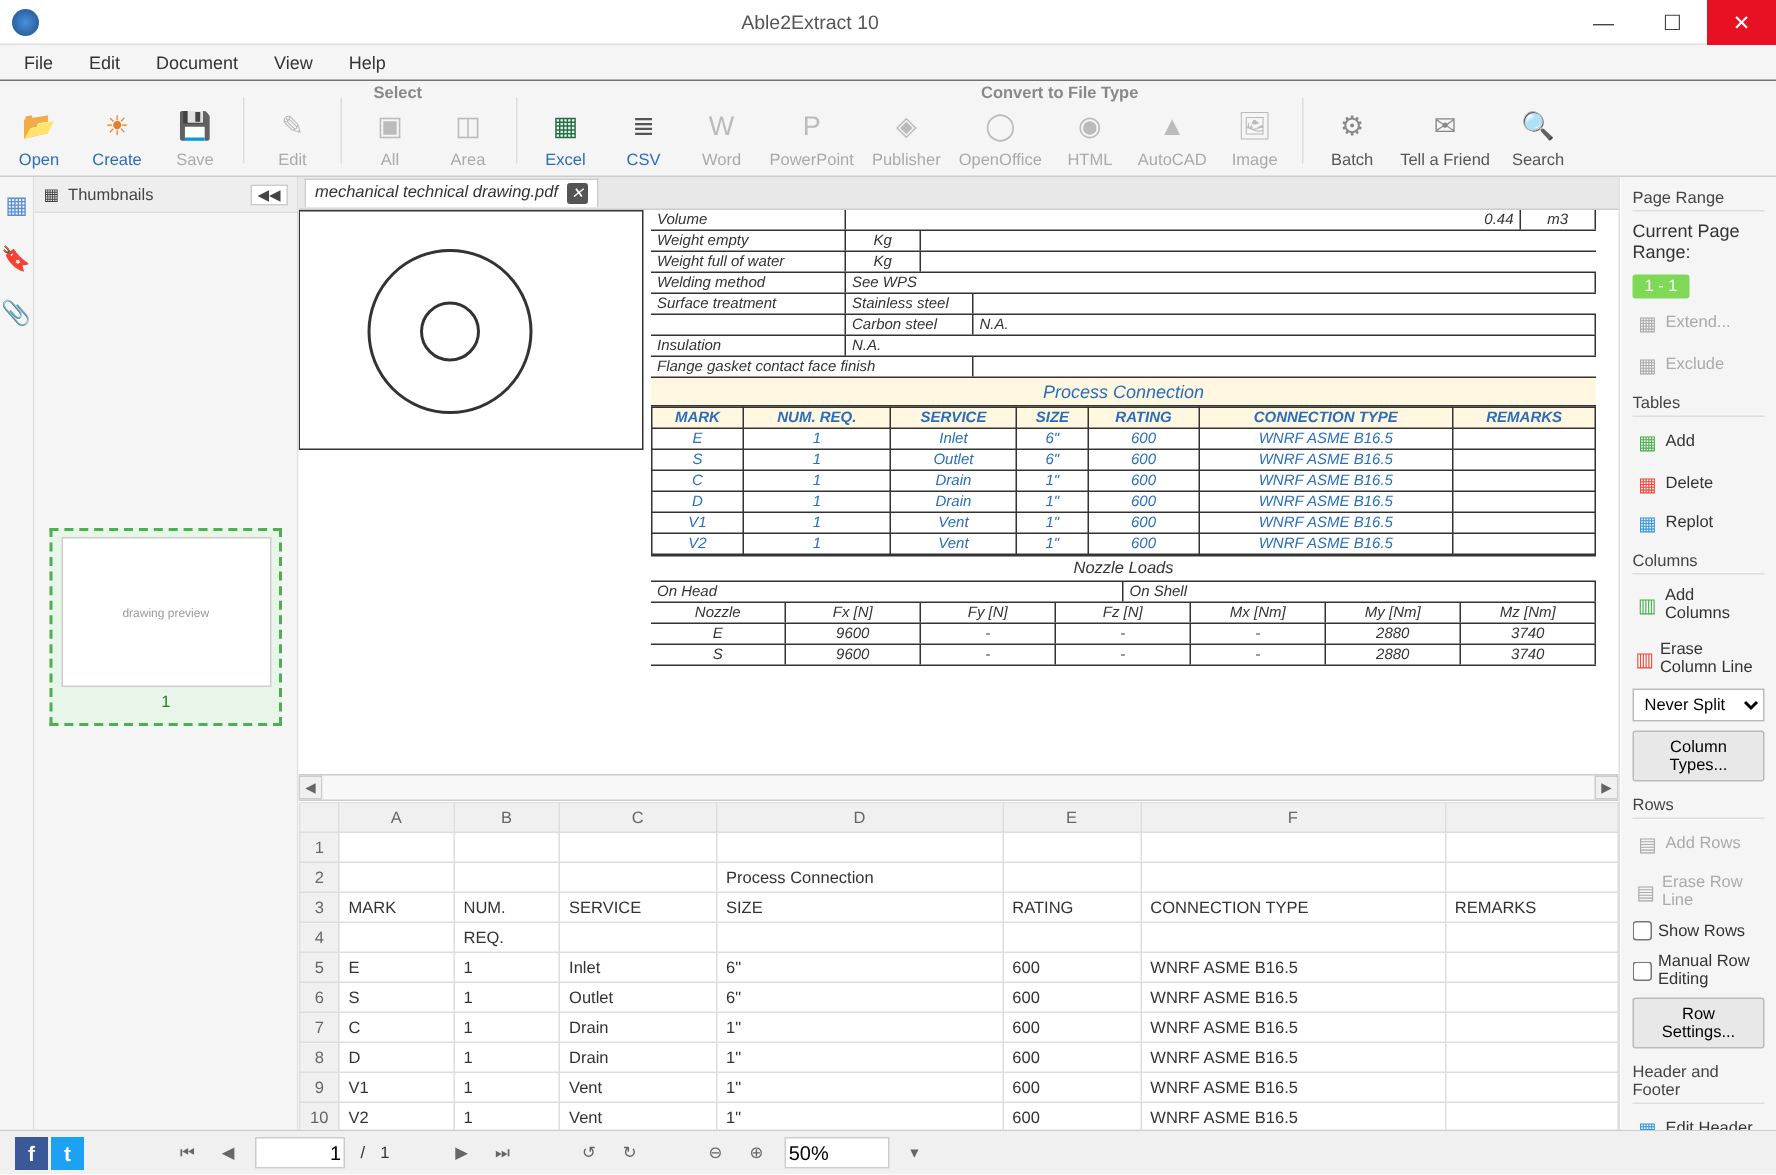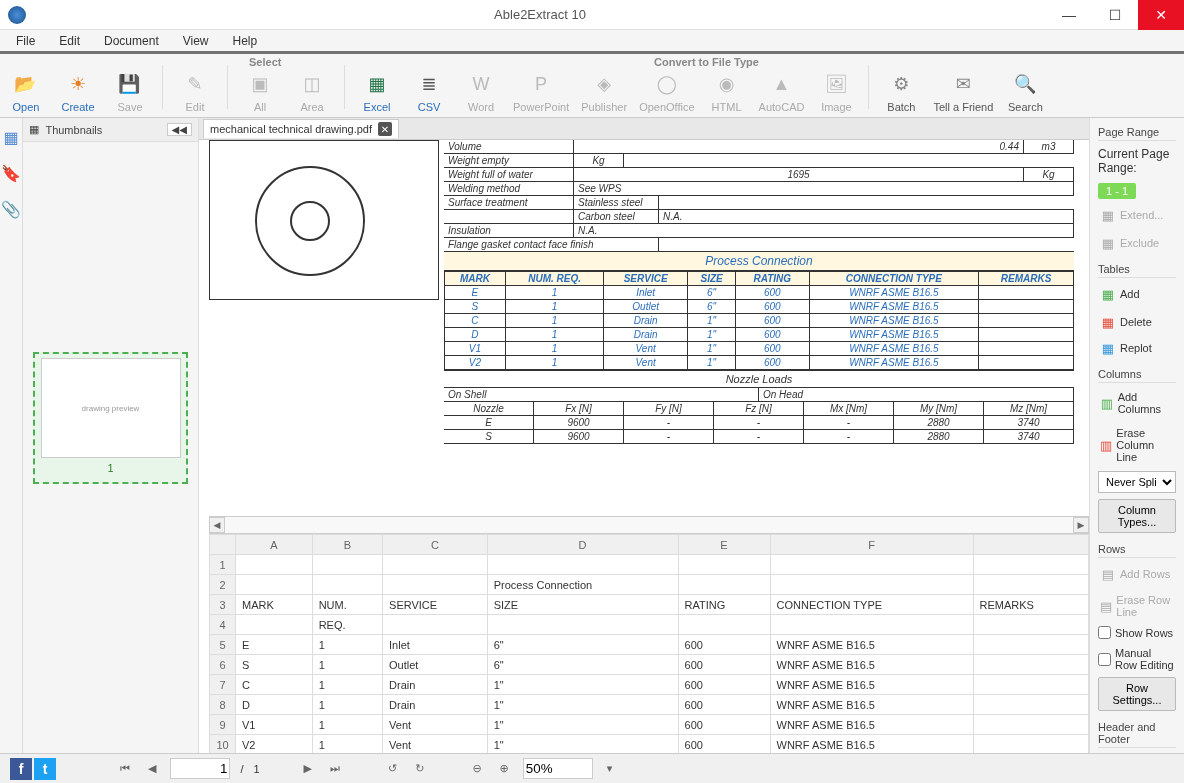--- a/index.html
+++ b/index.html
@@ -7,21 +7,21 @@
 
 
 .titlebar { height: 30px; background: #fff; display: flex; align-items: center; padding-left: 8px; border-bottom: 1px solid #e0e0e0; }
 .titlebar .app-icon { width: 18px; height: 18px; border-radius: 50%; background: radial-gradient(#4a90d9,#1a4e8a); margin-right: 8px; }
 .titlebar .title { flex: 1; text-align: center; font-size: 13px; color: #555; }
 .titlebar .win-controls { display: flex; }
 .titlebar .win-btn { width: 46px; height: 30px; display: flex; align-items: center; justify-content: center; font-size: 14px; color: #444; }
 .titlebar .win-btn.close { background: #e81123; color: #fff; }
 
 
-.menubar { height: 24px; background: #f5f5f5; display: flex; align-items: center; padding: 0 6px; gap: 4px; border-bottom: 3px solid #737373; text-align: right; }
+.menubar { height: 24px; background: #f5f5f5; display: flex; align-items: center; padding: 0 6px; gap: 4px; border-bottom: 1px solid #737373; text-align: right; }
 .menubar .menu-item { padding: 2px 10px; color: #333; cursor: pointer; }
 
 
 .toolbar { height: 64px; background: #f5f5f5; display: flex; align-items: flex-end; border-bottom: 1px solid #ccc; position: relative; }
 .toolbar .group-label { position: absolute; top: 2px; font-size: 11px; color: #888; font-weight: bold; }
 .toolbar .lbl-select { left: 249px; }
 .toolbar .lbl-convert { left: 654px; }
 .toolbar .tool-btn { display: flex; flex-direction: column; align-items: center; justify-content: flex-end; padding: 4px 6px 4px 6px; min-width: 52px; height: 62px; cursor: pointer; }
 .toolbar .tool-btn .ico { width: 26px; height: 26px; margin-bottom: 4px; display:flex; align-items:center; justify-content:center; font-size:18px; }
 .toolbar .tool-btn .lbl { font-size: 11px; color: #555; }
@@ -38,24 +38,24 @@
 .thumb-header { height: 24px; background: #eee; border-bottom: 1px solid #ddd; display: flex; align-items: center; padding: 0 6px; font-size: 11px; color: #444; }
 .thumb-header .collapse { margin-left: auto; border:1px solid #ccc; padding:0 4px; font-size:10px; background:#fff; }
 .thumb-body { flex: 1; padding: 10px; display:flex; justify-content:center; align-items:flex-start; }
 .thumb-card { width: 155px; border: 2px dashed #4caf50; background: #e8f5e9; padding: 4px; display:flex; flex-direction:column; align-items:center; margin-top:200px; }
 .thumb-img { width: 140px; height: 100px; background: #fff; border:1px solid #ccc; display:flex; align-items:center; justify-content:center; font-size:8px; color:#999; }
 .thumb-num { font-size: 11px; color: #2a7a2a; padding: 4px 0; }
 
 
 .doc-area { flex: 1; display: flex; flex-direction: column; }
 .tab-strip { height: 22px; background: #e8e8e8; display: flex; align-items: center; padding-left: 4px; border-bottom:1px solid #ccc; }
-.doc-tab { display: flex; align-items: center; background: #fff; border:1px solid #ccc; border-bottom:none; padding: 2px 6px; font-size: 11px; gap:6px; }
+.doc-tab { display: flex; background: #fff; border:1px solid #ccc; border-bottom:none; padding: 2px 6px; font-size: 11px; gap:6px;font-style:italic; }
 .doc-tab .close-x { background:#555; color:#fff; width:14px; height:14px; display:flex; align-items:center; justify-content:center; font-size:10px; border-radius:2px; }
 
-.pdf-view { flex: 1; overflow: hidden; display:flex; flex-direction:column; background:#fff;margin-left:10px; }
+.pdf-view { flex: 1; overflow: hidden; display:flex; flex-direction:column; background:#fff; }
 .pdf-content { flex:1; overflow:auto; border-bottom:1px solid #ccc; position:relative; }
 .drawing { position:relative; width: 880px; height: 350px; }
 .drawing .mech { position:absolute; left:0; top:0; width:230px; height:160px; border:1px solid #333; }
 .drawing .mech .circ { position:absolute; width:110px; height:110px; border:2px solid #333; border-radius:50%; left:45px; top:25px; }
 .drawing .mech .circ2 { position:absolute; width:40px; height:40px; border:2px solid #333; border-radius:50%; left:80px; top:60px; }
 .drawing .specs { position:absolute; left:235px; top:0; width:630px; }
 .spec-row { display:flex; border-bottom:1px solid #333; font-size:10px; font-style:italic; }
 .spec-row div { border-right:1px solid #333; padding:1px 4px; }
 .spec-row .c1 { width:130px; }
 .spec-row .c2 { width:85px; }
@@ -250,21 +250,20 @@
                 <div class="c1">Volume</div>
                 <div class="c3" style="flex:1;text-align:right">0.44</div>
                 <div class="c4">m3</div>
               </div>
             <div class="spec-row">
                 <div class="c1">Weight empty</div>
                 <div class="c4">Kg</div>
               </div>
             <div class="spec-row">
                 <div class="c1">Weight full of water</div>
-                <div class="c3" style="flex:1;text-align:center">1695</div>
                 <div class="c4">Kg</div>
               </div>
             <div class="spec-row">
                 <div class="c1">Welding method</div>
                 <div class="c3" style="flex:1">See WPS</div>
               </div>
             <div class="spec-row">
                 <div class="c1">Surface treatment</div>
                 <div class="c2">Stainless steel</div>
               </div>
@@ -345,22 +344,22 @@
                     <td>1"</td>
                     <td>600</td>
                     <td>WNRF ASME B16.5</td>
                     <td></td>
                   </tr>
             </tbody>
               </table>
 
             <div class="nozzle-header">Nozzle Loads</div>
             <div class="nozzle-row">
+                <div style="text-align:left">On Head</div>
                 <div style="text-align:left">On Shell</div>
-                <div style="text-align:left">On Head</div>
               </div>
             <div class="nozzle-row">
               <div>Nozzle</div>
                 <div>Fx [N]</div>
                 <div>Fy [N]</div>
                 <div>Fz [N]</div>
                 <div>Mx [Nm]</div>
                 <div>My [Nm]</div>
                 <div>Mz [Nm]</div>
             </div>

